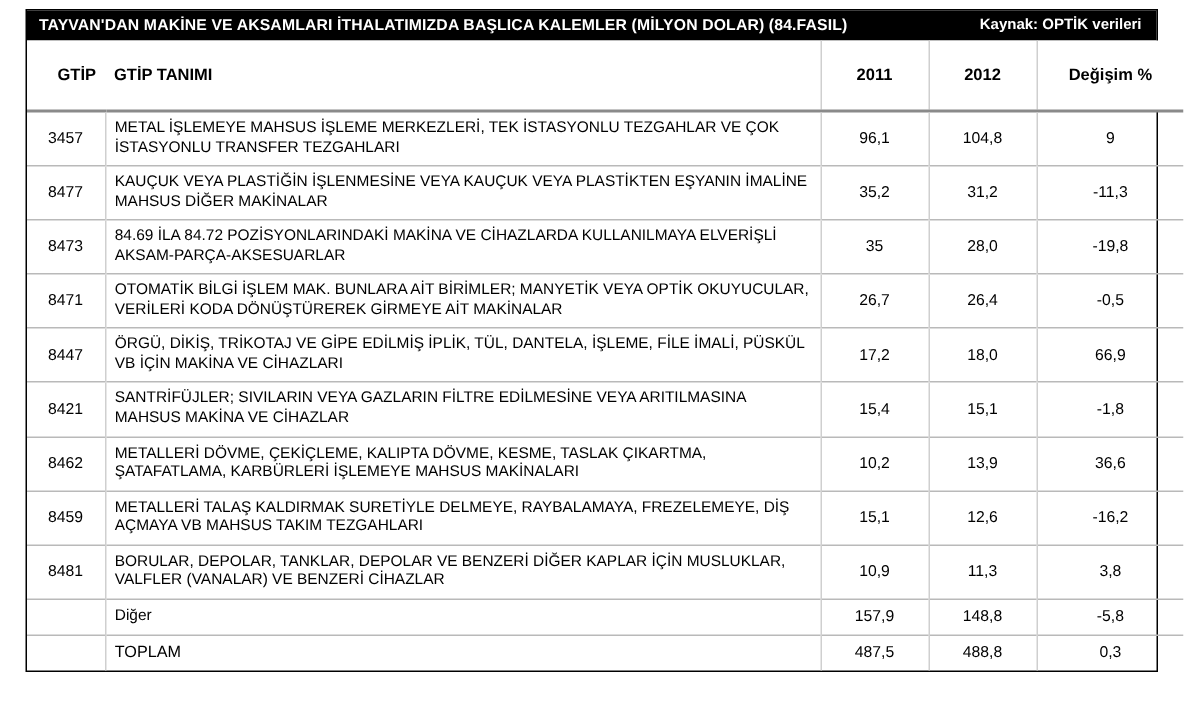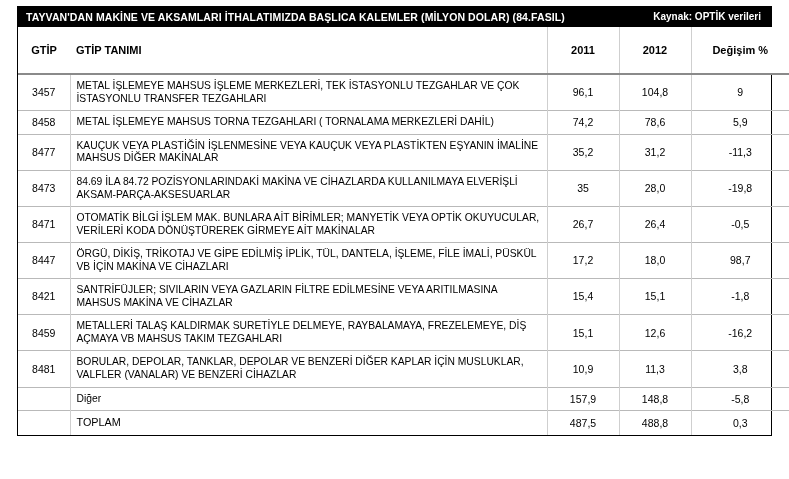--- a/index.html
+++ b/index.html
@@ -65,21 +65,21 @@
   table.data thead th {
     font-size: 11px;
     font-weight: bold;
     color: #000000;
     background: #ffffff;
     border-bottom: 2px solid #8a8a8a;
     padding: 8px 6px 8px 6px;
     vertical-align: middle;
     height: 30px;
   }
-  th.h-gtip { text-align: center; padding-left: 10px; }
+  th.h-gtip { text-align: right; padding-left: 10px; }
   th.h-desc { text-align: left; padding-left: 8px; }
   th.h-y1, th.h-y2 { text-align: center; }
   th.h-chg { text-align: center; }
 
   table.data tbody td {
     border-top: 1px solid #b9b9b9;
     padding: 5px 6px 5px 6px;
     vertical-align: middle;
     line-height: 1.22;
   }
@@ -144,27 +144,20 @@
       </thead>
       <tbody>
         <tr>
           <td class="c-code">3457</td>
           <td class="c-name">METAL İŞLEMEYE MAHSUS İŞLEME MERKEZLERİ, TEK İSTASYONLU TEZGAHLAR VE ÇOK İSTASYONLU TRANSFER TEZGAHLARI</td>
           <td class="c-num">96,1</td>
           <td class="c-num">104,8</td>
           <td class="c-num">9</td>
         </tr>
         <tr>
-          <td class="c-code">8458</td>
-          <td class="c-name">METAL İŞLEMEYE MAHSUS TORNA TEZGAHLARI ( TORNALAMA MERKEZLERİ DAHİL)</td>
-          <td class="c-num">74,2</td>
-          <td class="c-num">78,6</td>
-          <td class="c-num">5,9</td>
-        </tr>
-        <tr>
           <td class="c-code">8477</td>
           <td class="c-name">KAUÇUK VEYA PLASTİĞİN İŞLENMESİNE VEYA KAUÇUK VEYA PLASTİKTEN EŞYANIN İMALİNE MAHSUS DİĞER MAKİNALAR</td>
           <td class="c-num">35,2</td>
           <td class="c-num">31,2</td>
           <td class="c-num">-11,3</td>
         </tr>
         <tr>
           <td class="c-code">8473</td>
           <td class="c-name">84.69 İLA 84.72 POZİSYONLARINDAKİ MAKİNA VE CİHAZLARDA KULLANILMAYA ELVERİŞLİ AKSAM-PARÇA-AKSESUARLAR</td>
           <td class="c-num">35</td>
@@ -176,28 +169,35 @@
           <td class="c-name">OTOMATİK BİLGİ İŞLEM MAK. BUNLARA AİT BİRİMLER; MANYETİK VEYA OPTİK OKUYUCULAR, VERİLERİ KODA DÖNÜŞTÜREREK GİRMEYE AİT MAKİNALAR</td>
           <td class="c-num">26,7</td>
           <td class="c-num">26,4</td>
           <td class="c-num">-0,5</td>
         </tr>
         <tr>
           <td class="c-code">8447</td>
           <td class="c-name">ÖRGÜ, DİKİŞ, TRİKOTAJ VE GİPE EDİLMİŞ İPLİK, TÜL, DANTELA, İŞLEME, FİLE İMALİ, PÜSKÜL VB İÇİN MAKİNA VE CİHAZLARI</td>
           <td class="c-num">17,2</td>
           <td class="c-num">18,0</td>
-          <td class="c-num">98,7</td>
+          <td class="c-num">66,9</td>
         </tr>
         <tr>
           <td class="c-code">8421</td>
           <td class="c-name">SANTRİFÜJLER; SIVILARIN VEYA GAZLARIN FİLTRE EDİLMESİNE VEYA ARITILMASINA MAHSUS MAKİNA VE CİHAZLAR</td>
           <td class="c-num">15,4</td>
           <td class="c-num">15,1</td>
           <td class="c-num">-1,8</td>
+        </tr>
+        <tr>
+          <td class="c-code">8462</td>
+          <td class="c-name">METALLERİ DÖVME, ÇEKİÇLEME, KALIPTA DÖVME, KESME, TASLAK ÇIKARTMA, ŞATAFATLAMA, KARBÜRLERİ İŞLEMEYE MAHSUS MAKİNALARI</td>
+          <td class="c-num">10,2</td>
+          <td class="c-num">13,9</td>
+          <td class="c-num">36,6</td>
         </tr>
         <tr>
           <td class="c-code">8459</td>
           <td class="c-name">METALLERİ TALAŞ KALDIRMAK SURETİYLE DELMEYE, RAYBALAMAYA, FREZELEMEYE, DİŞ AÇMAYA VB MAHSUS TAKIM TEZGAHLARI</td>
           <td class="c-num">15,1</td>
           <td class="c-num">12,6</td>
           <td class="c-num">-16,2</td>
         </tr>
         <tr>
           <td class="c-code">8481</td>

